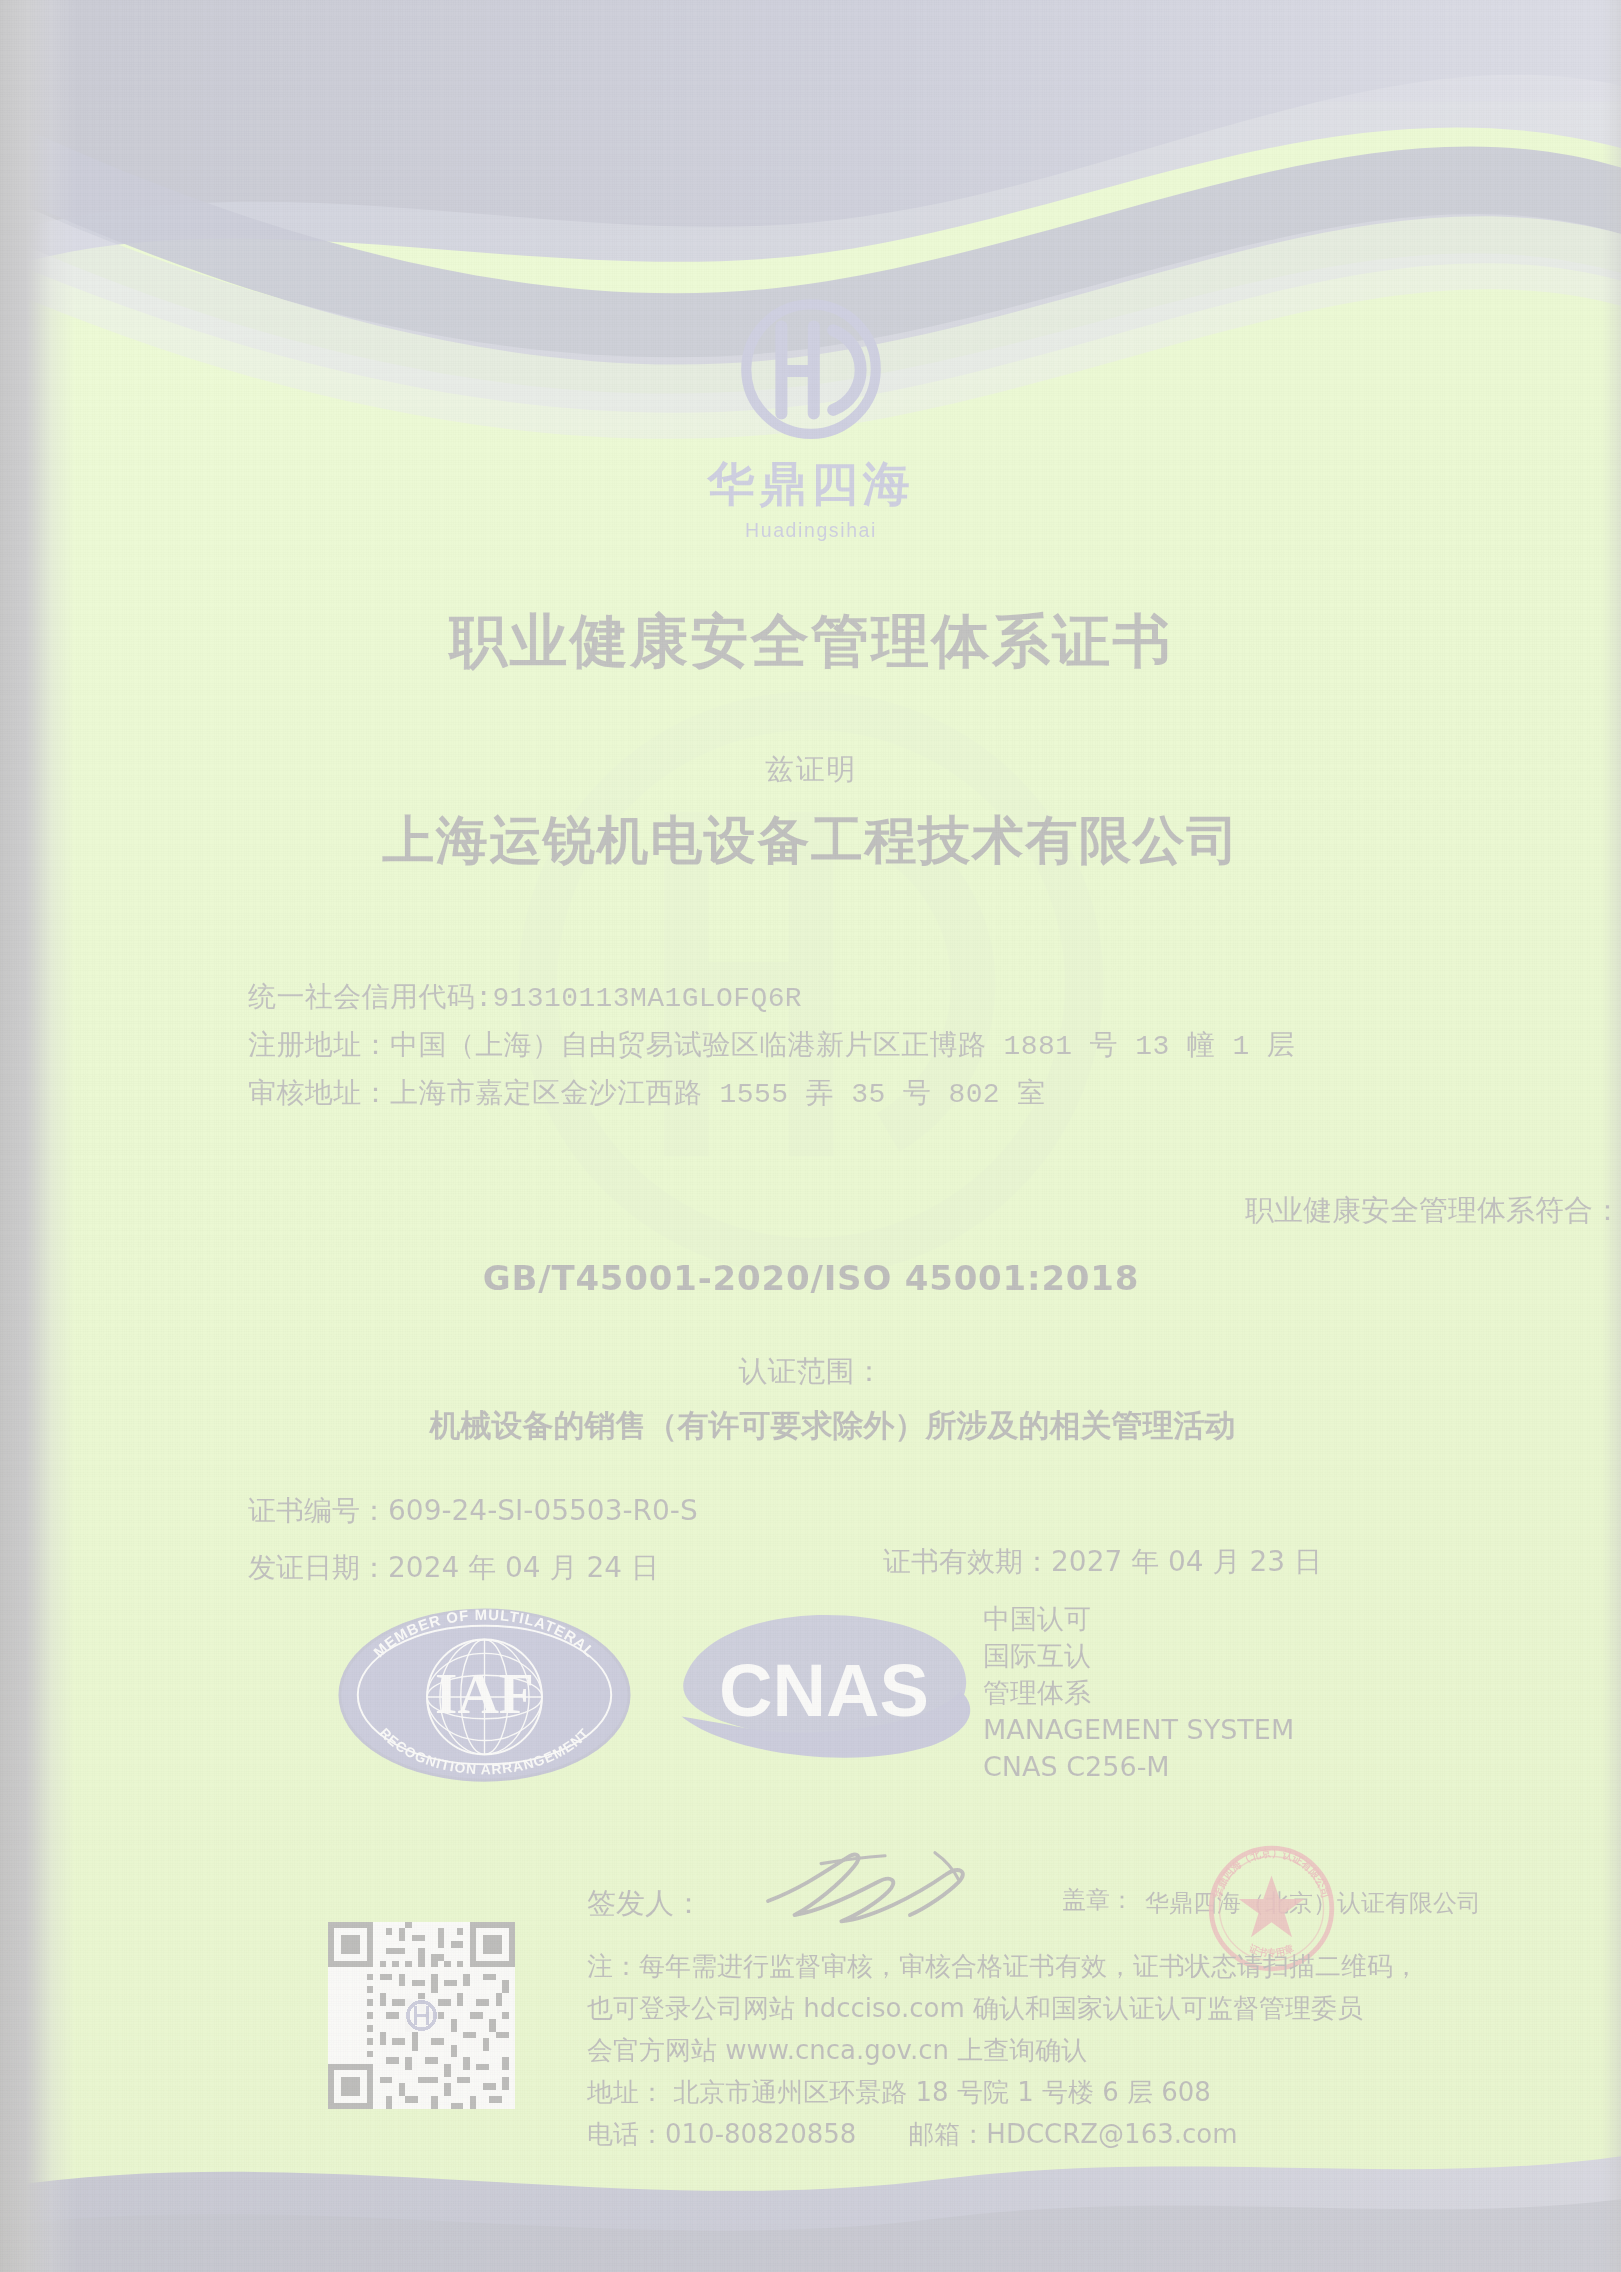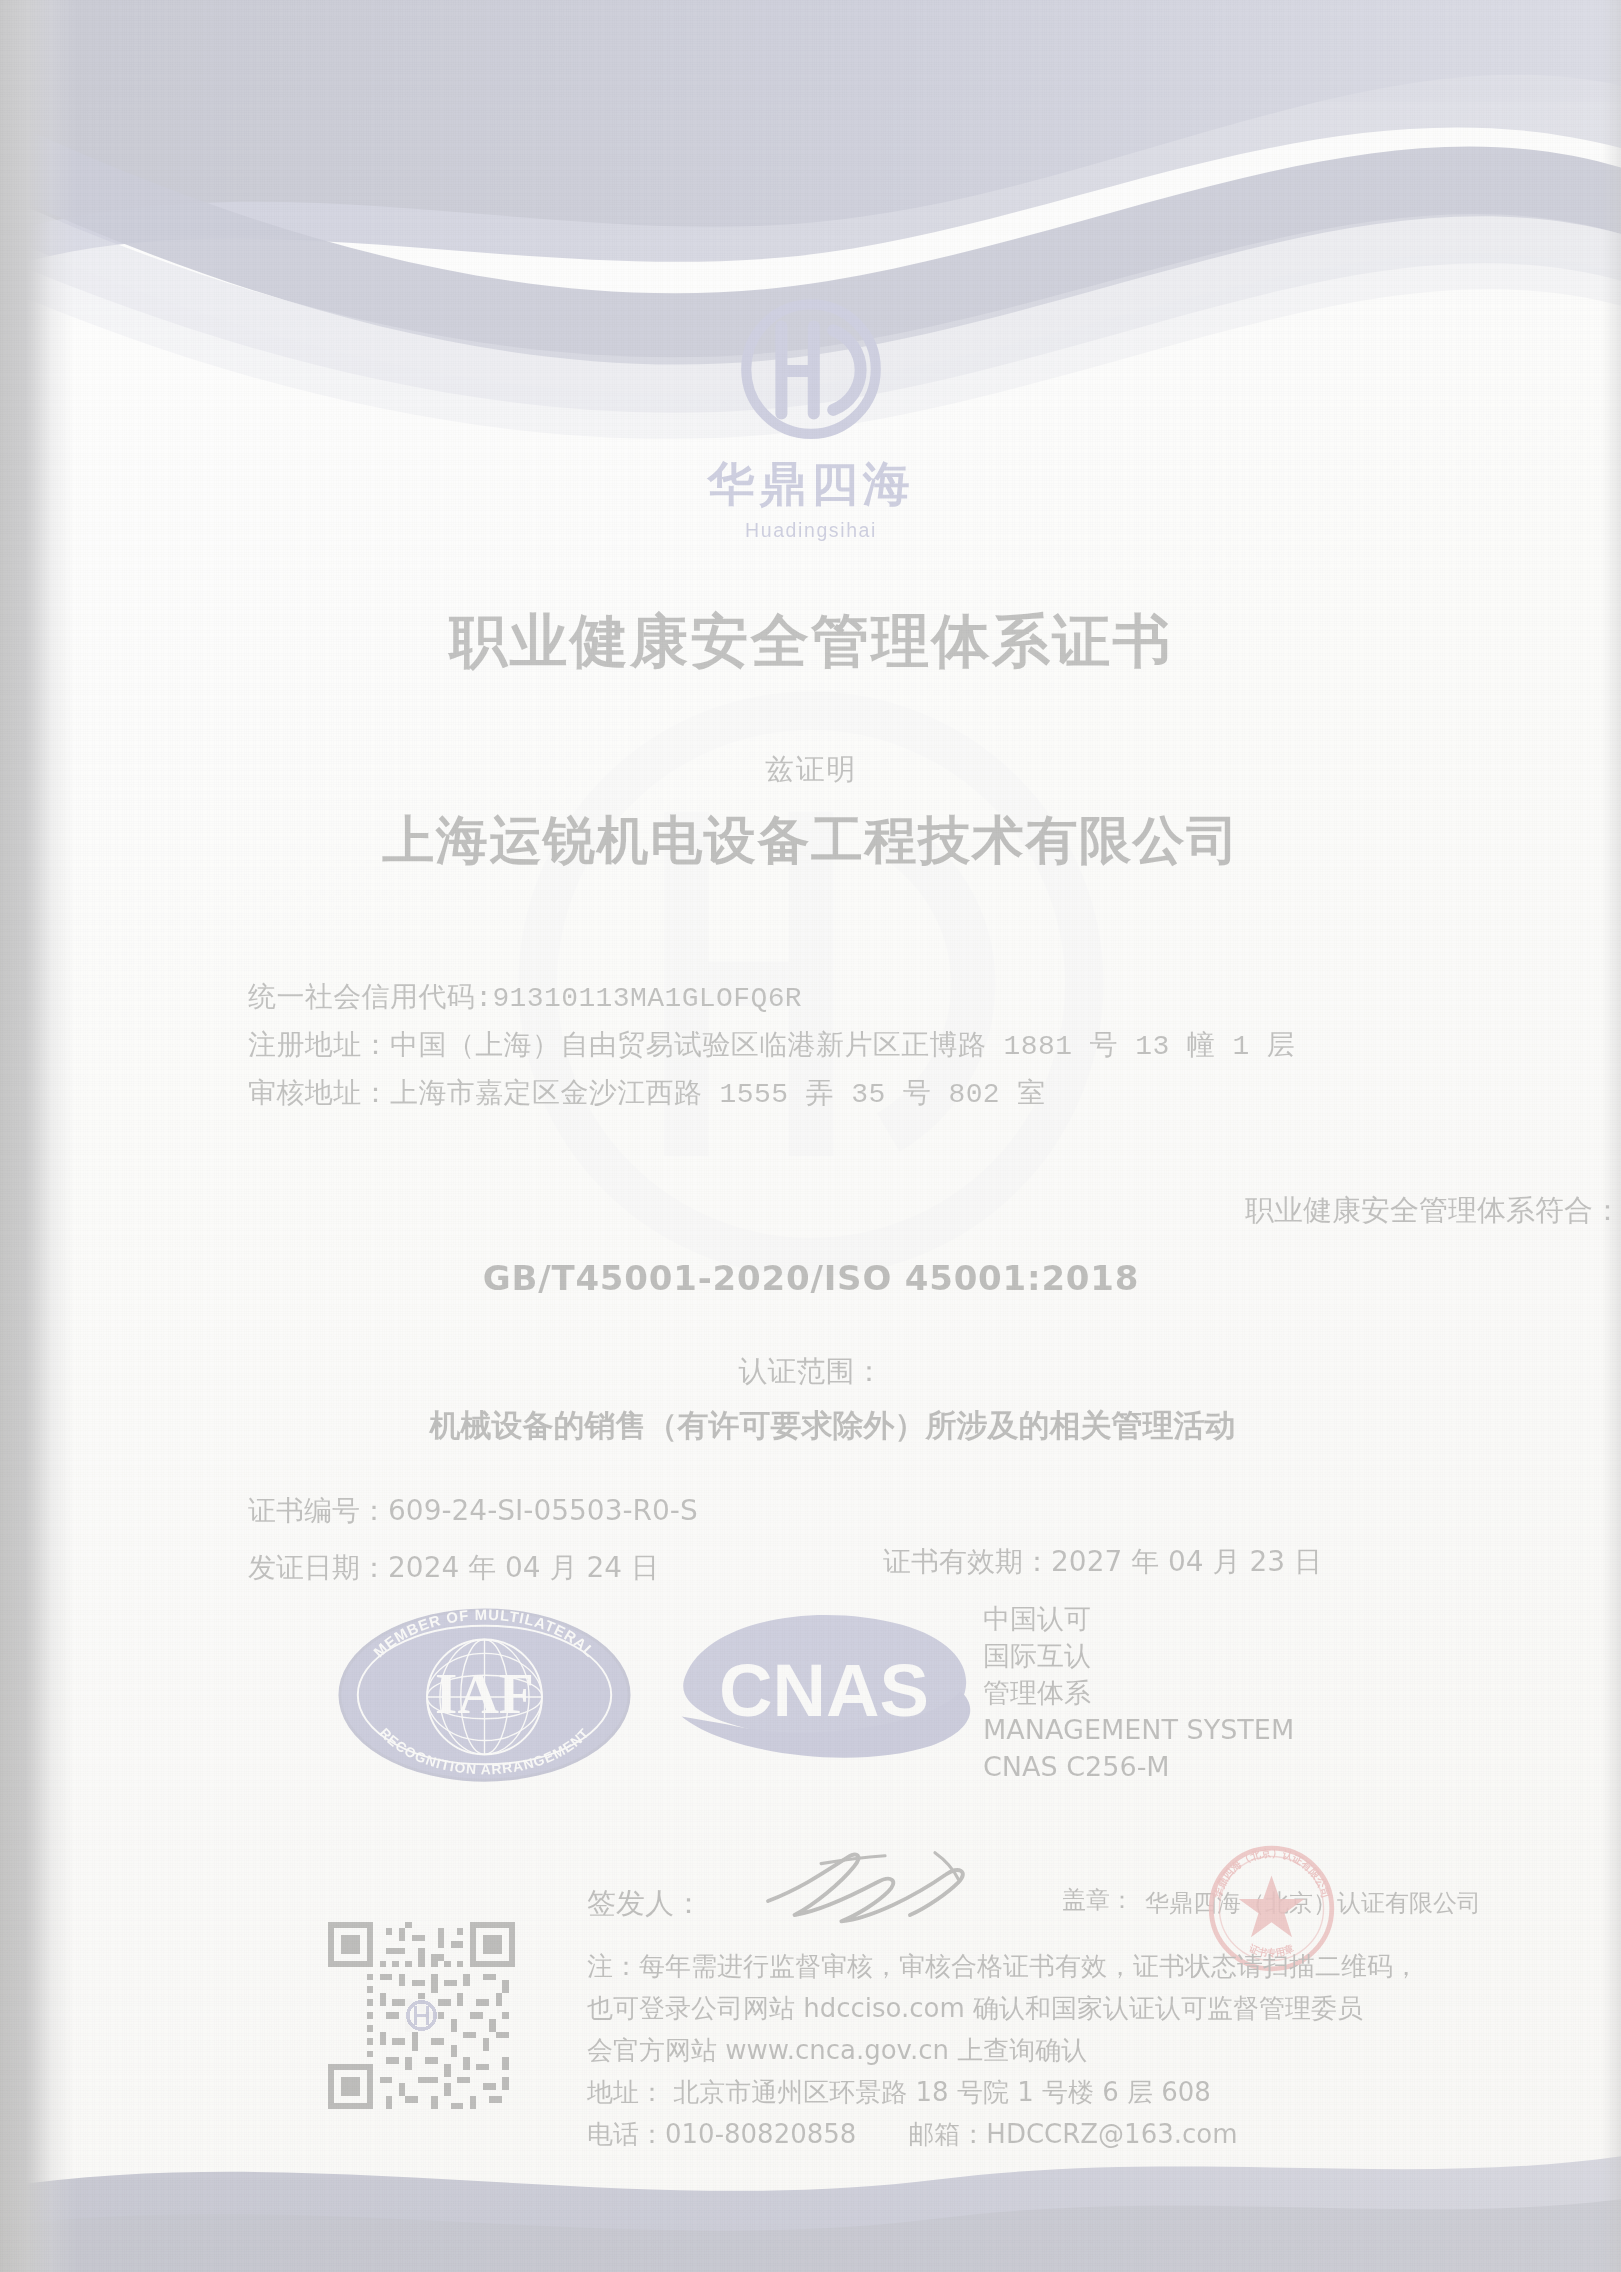--- a/index.html
+++ b/index.html
@@ -7,21 +7,21 @@
     padding: 0;
     background: #6a6a6a;
   }
   body {
     font-family: "Liberation Sans", sans-serif;
   }
   .page {
     position: relative;
     width: 1622px;
     height: 2273px;
-    background: #ffffff;
+    background: #bef264;
     overflow: hidden;
   }
   
   .paper-texture {
     position: absolute;
     inset: 0;
     background:
       repeating-linear-gradient(0deg, rgba(0,0,0,0.012) 0px, rgba(0,0,0,0.012) 0.8px, rgba(255,255,255,0) 0.8px, rgba(255,255,255,0) 2.3px),
       repeating-linear-gradient(90deg, rgba(0,0,0,0.012) 0px, rgba(0,0,0,0.012) 0.8px, rgba(255,255,255,0) 0.8px, rgba(255,255,255,0) 2.3px),
       linear-gradient(160deg, #fefefe 0%, #fafaf8 40%, #f6f5f2 100%);

